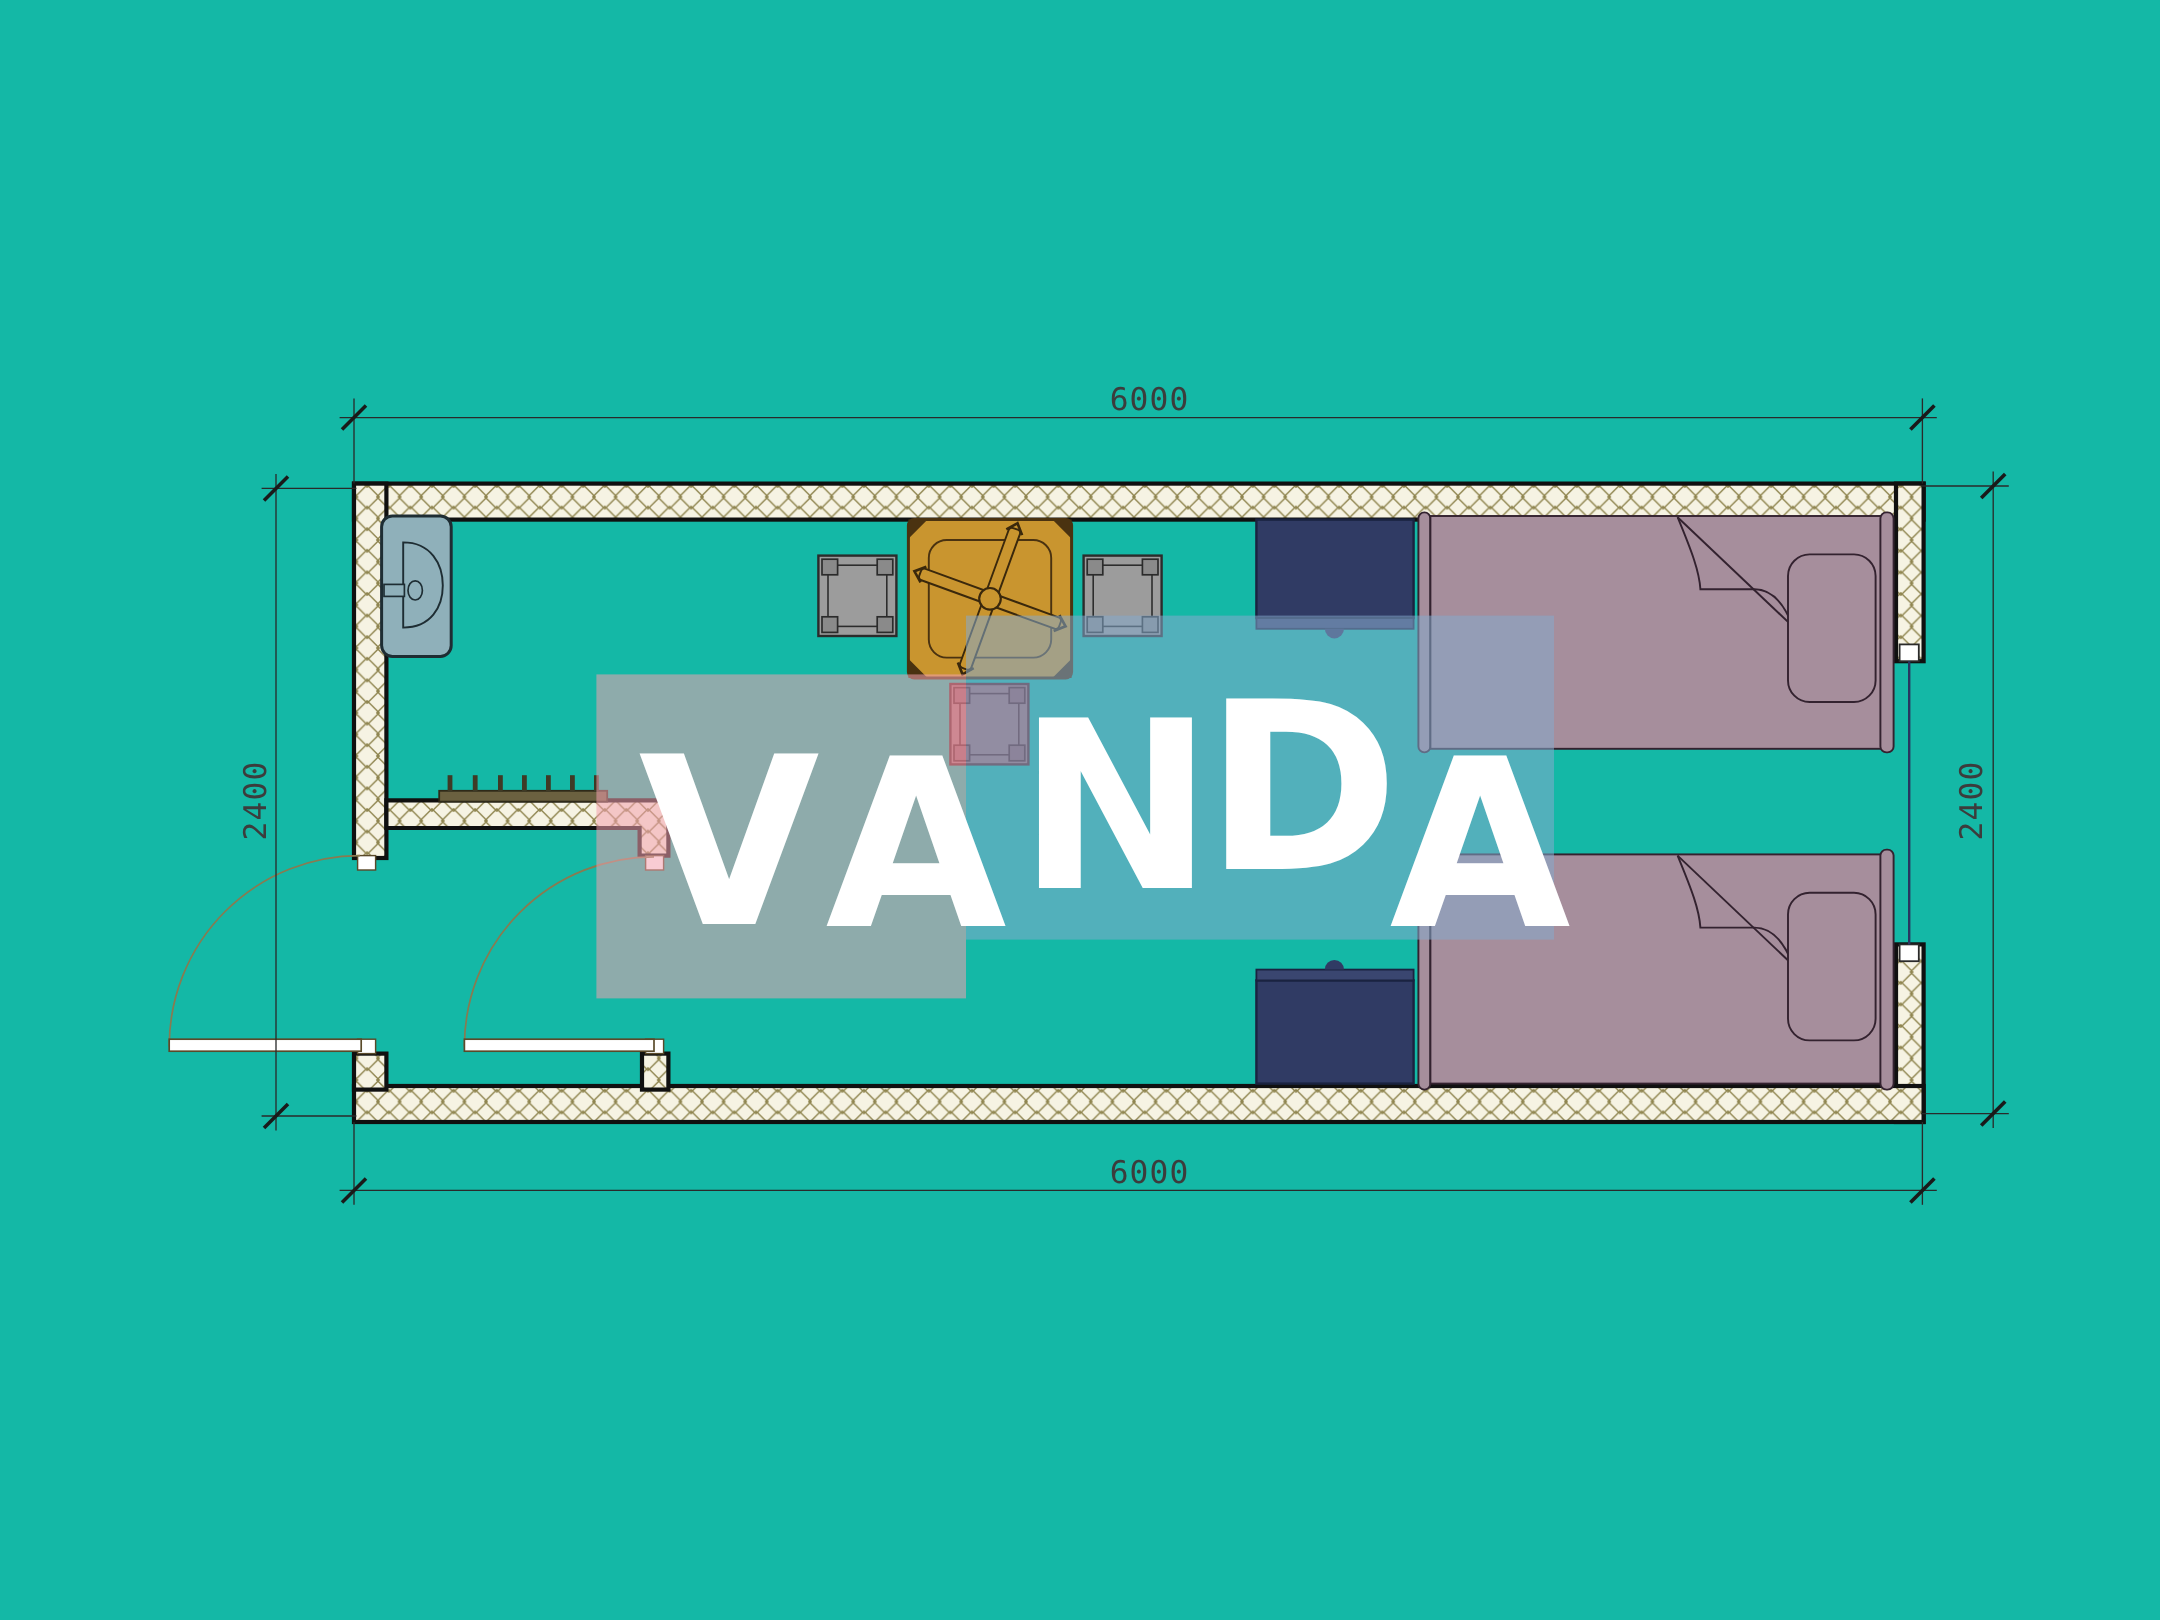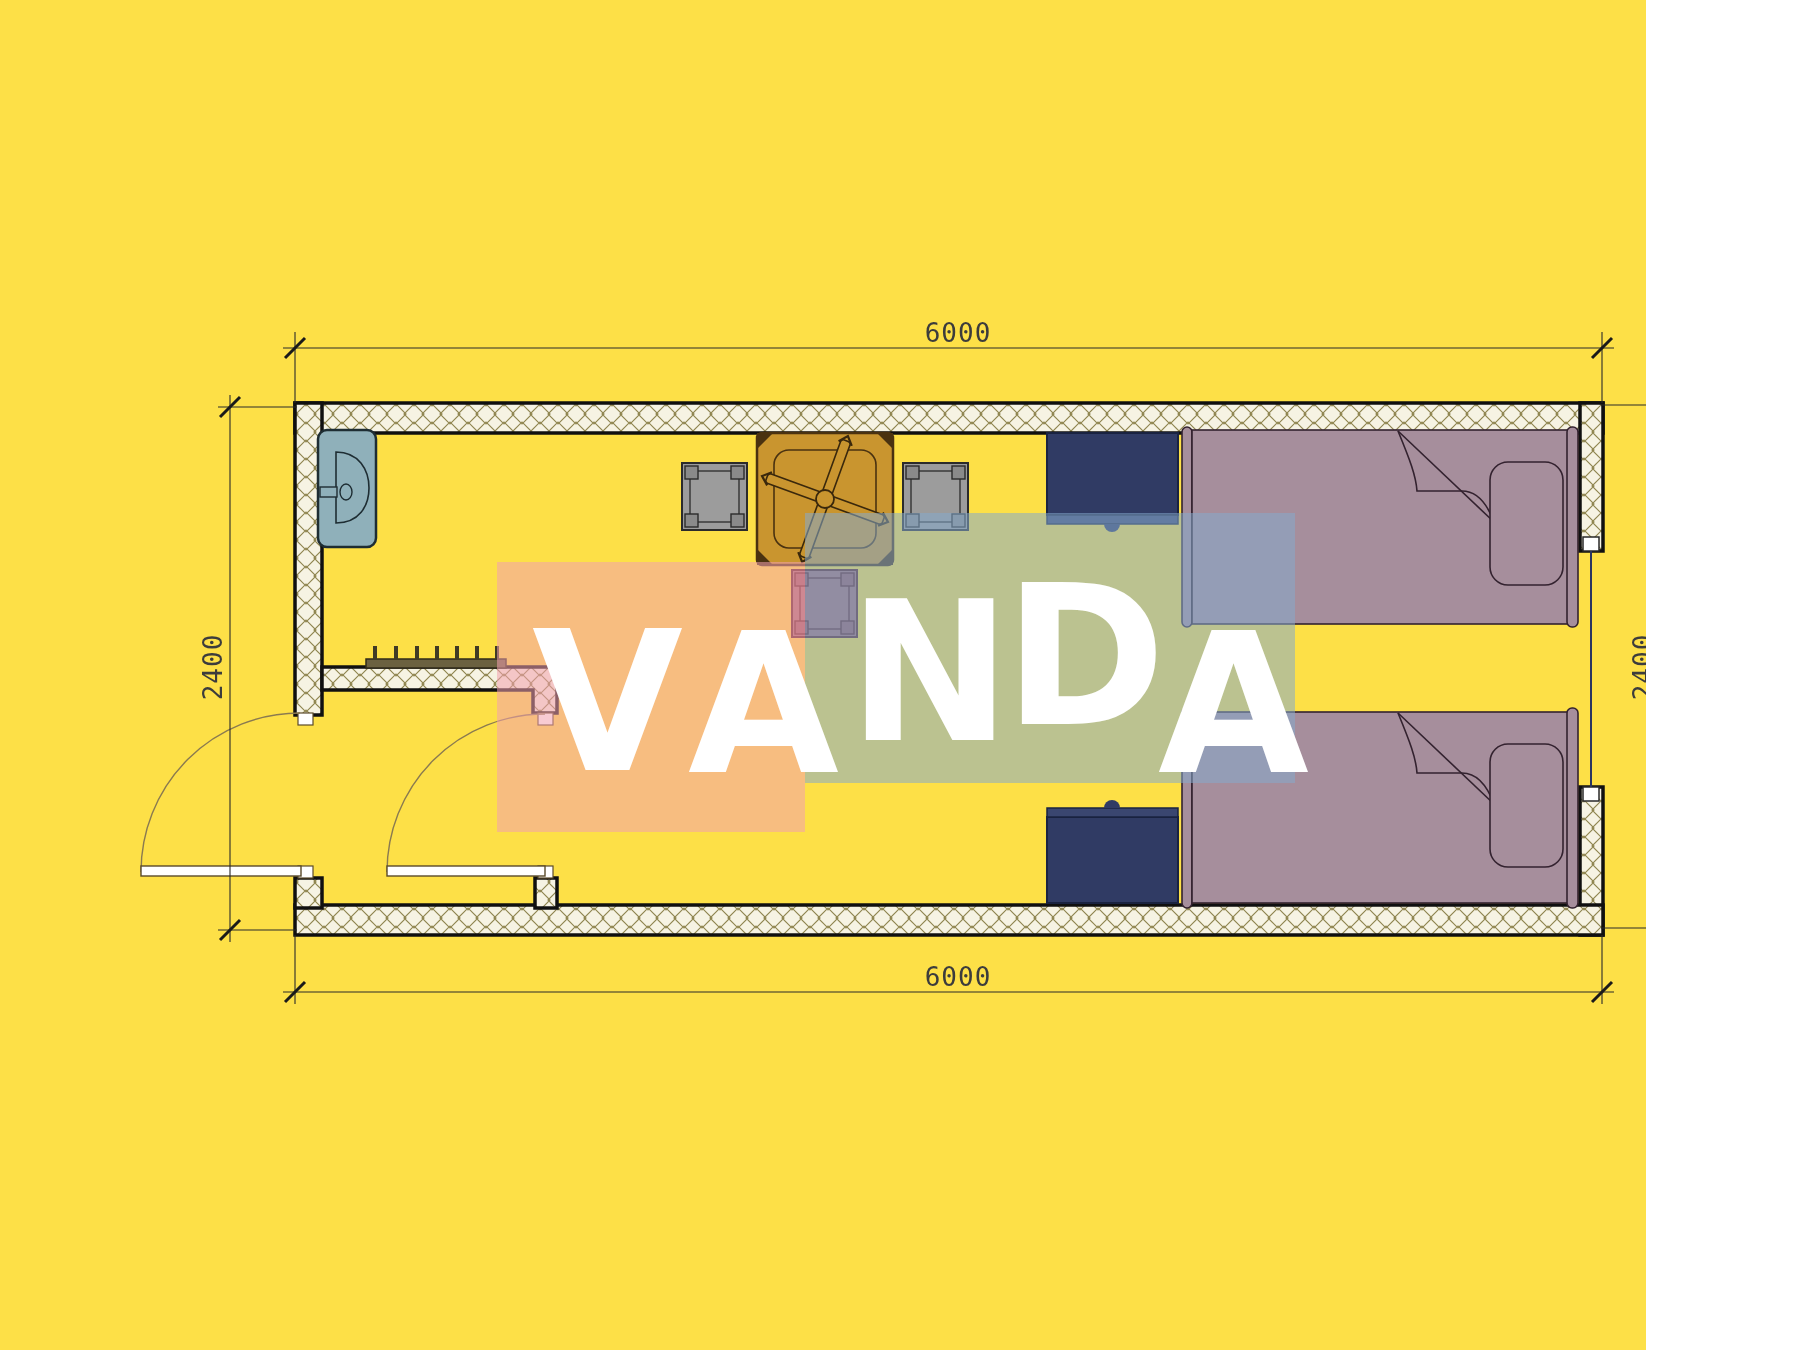--- a/index.html
+++ b/index.html
@@ -1,16 +1,16 @@
 <!DOCTYPE html>
 <html><head>
 <meta charset="utf-8">
 <style>
   html,body{margin:0;padding:0;background:#ffffff;}
-  #canvas{position:relative;width:1646px;height:1350px;background:#fde047;overflow:hidden;
+  #canvas{position:relative;width:1800px;height:1350px;background:#14b8a6;overflow:hidden;
           font-family:"DejaVu Sans", sans-serif;}
   svg{position:absolute;left:0;top:0;}
   .dimtext{font-family:"DejaVu Sans Mono", monospace;font-size:26px;fill:#3c3c3c;letter-spacing:1px;}
   .wmletter{font-family:"DejaVu Sans", sans-serif;font-weight:bold;font-size:195px;fill:#ffffff;}
 </style>
 </head>
 <body>
 
 <div id="canvas">
 <svg width="1800" height="1350" viewBox="0 0 1800 1350">

